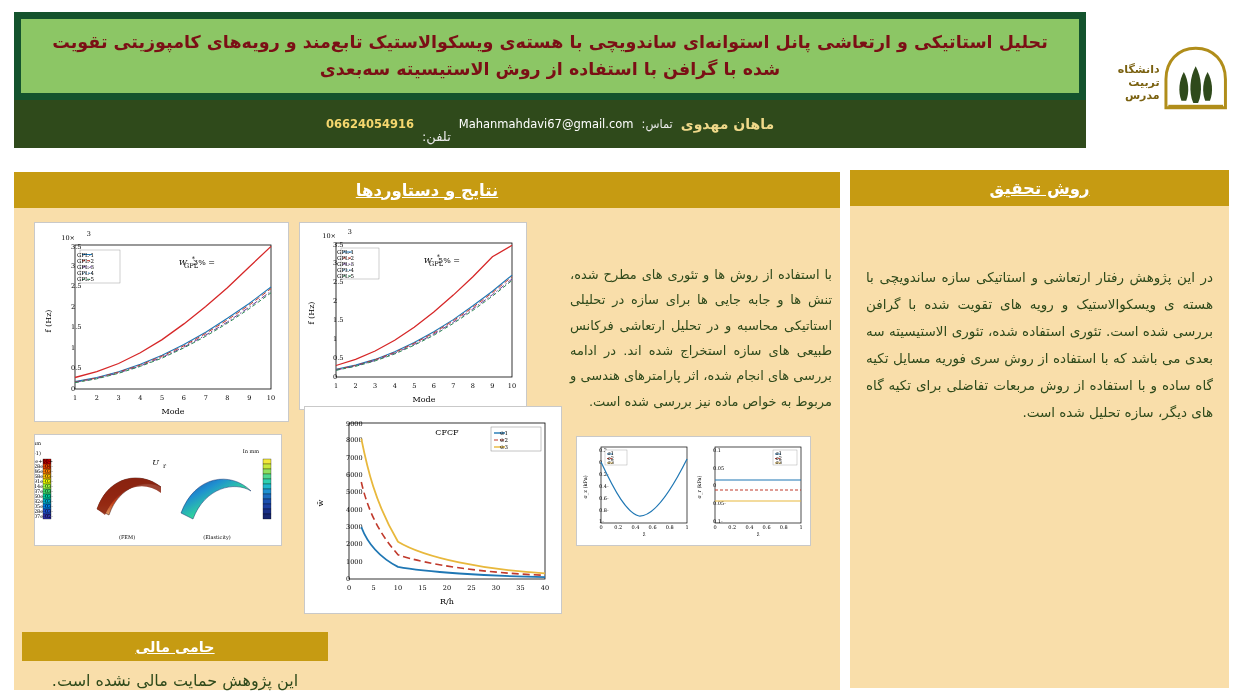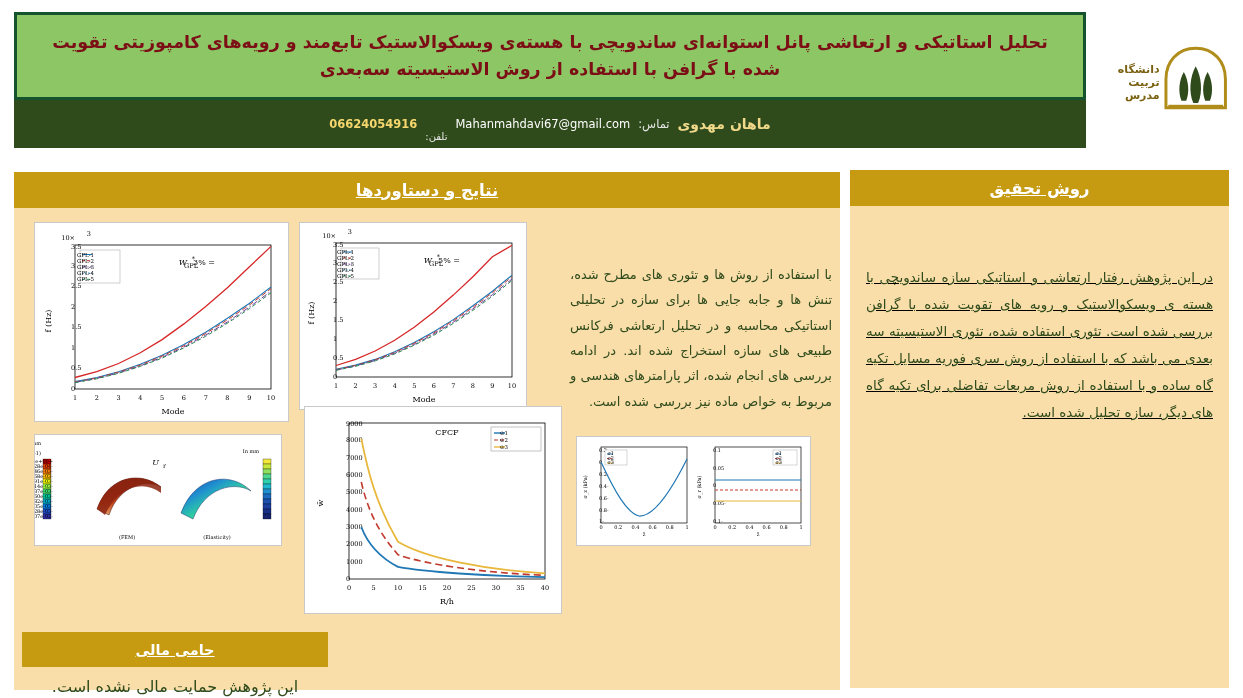--- a/index.html
+++ b/index.html
@@ -16,21 +16,21 @@
     background:#ffffff;
   }
 
   
   .header-wrap {
     position:absolute; left:0; top:0; width:1243px; height:160px;
   }
   .title-band {
     position:absolute; left:14px; top:12px; width:1072px; height:88px;
     background:#8cc665; 
-    border:3px solid #14532d;
+    border:7px solid #14532d;
     display:flex; align-items:center; justify-content:center;
     padding:4px 18px;
   }
   .title-text {
     color:#7b0f15;
     font-size:17.5px;
     font-weight:bold;
     line-height:1.55;
     text-align:center;
     direction:rtl;
@@ -53,21 +53,21 @@
     font-size:11.5px;
     direction:rtl;
   }
   .author-email {
     color:#ffffff;
     font-size:11.5px;
     font-weight:normal;
     direction:ltr;
   }
   .author-phone-label {
-    color:#e8e8e8; font-size:10px; direction:rtl;margin-top:24px;
+    color:#e8e8e8; font-size:13px; direction:rtl;margin-top:24px;
   }
   .author-phone {
     color:#f5d76e; font-size:11.5px; font-weight:bold; direction:ltr;
   }
 
   
   .logo-box {
     position:absolute; right:12px; top:6px; width:140px; height:150px;
     background:#ffffff;
     display:flex; flex-direction:row; align-items:center; justify-content:center;
@@ -79,21 +79,20 @@
   }
 
   
   .col-results {
     position:absolute; left:14px; top:172px; width:826px; height:518px;
     background:#0369a1;
   }
   .col-method {
     position:absolute; left:850px; top:170px; width:379px; height:518px;
     background:#ffffff;
-    text-decoration:underline;
   }
   .section-head {
     background:#c69b12;
     height:36px;
     display:flex; align-items:center; justify-content:center;
   }
   .section-head span {
     color:#ffffff; font-size:16.5px; font-weight:bold;
     text-decoration:underline; text-decoration-color:#ffffff;
     direction:rtl;
@@ -141,21 +140,21 @@
   .fig-3 { left:20px;  top:226px; width:248px; height:112px; }
   .fig-4 { left:290px; top:198px; width:258px; height:208px; }
   .fig-5 { left:562px; top:228px; width:235px; height:110px; }
 
   
   .funding {
     position:absolute; left:8px; top:424px; width:306px; height:58px;
     background:#f9deaa;
   }
   .funding-head {
-    background:#c69b12; height:35px;
+    background:#c69b12; height:29px;
     display:flex; align-items:center; justify-content:center;
   }
   .funding-head span {
     color:#ffffff; font-size:14.5px; font-weight:bold;
     text-decoration:underline; direction:rtl;
   }
   .funding-text {
     text-align:center; color:#2f4a1b; font-size:16px; padding-top:10px; direction:rtl;
   }
 

